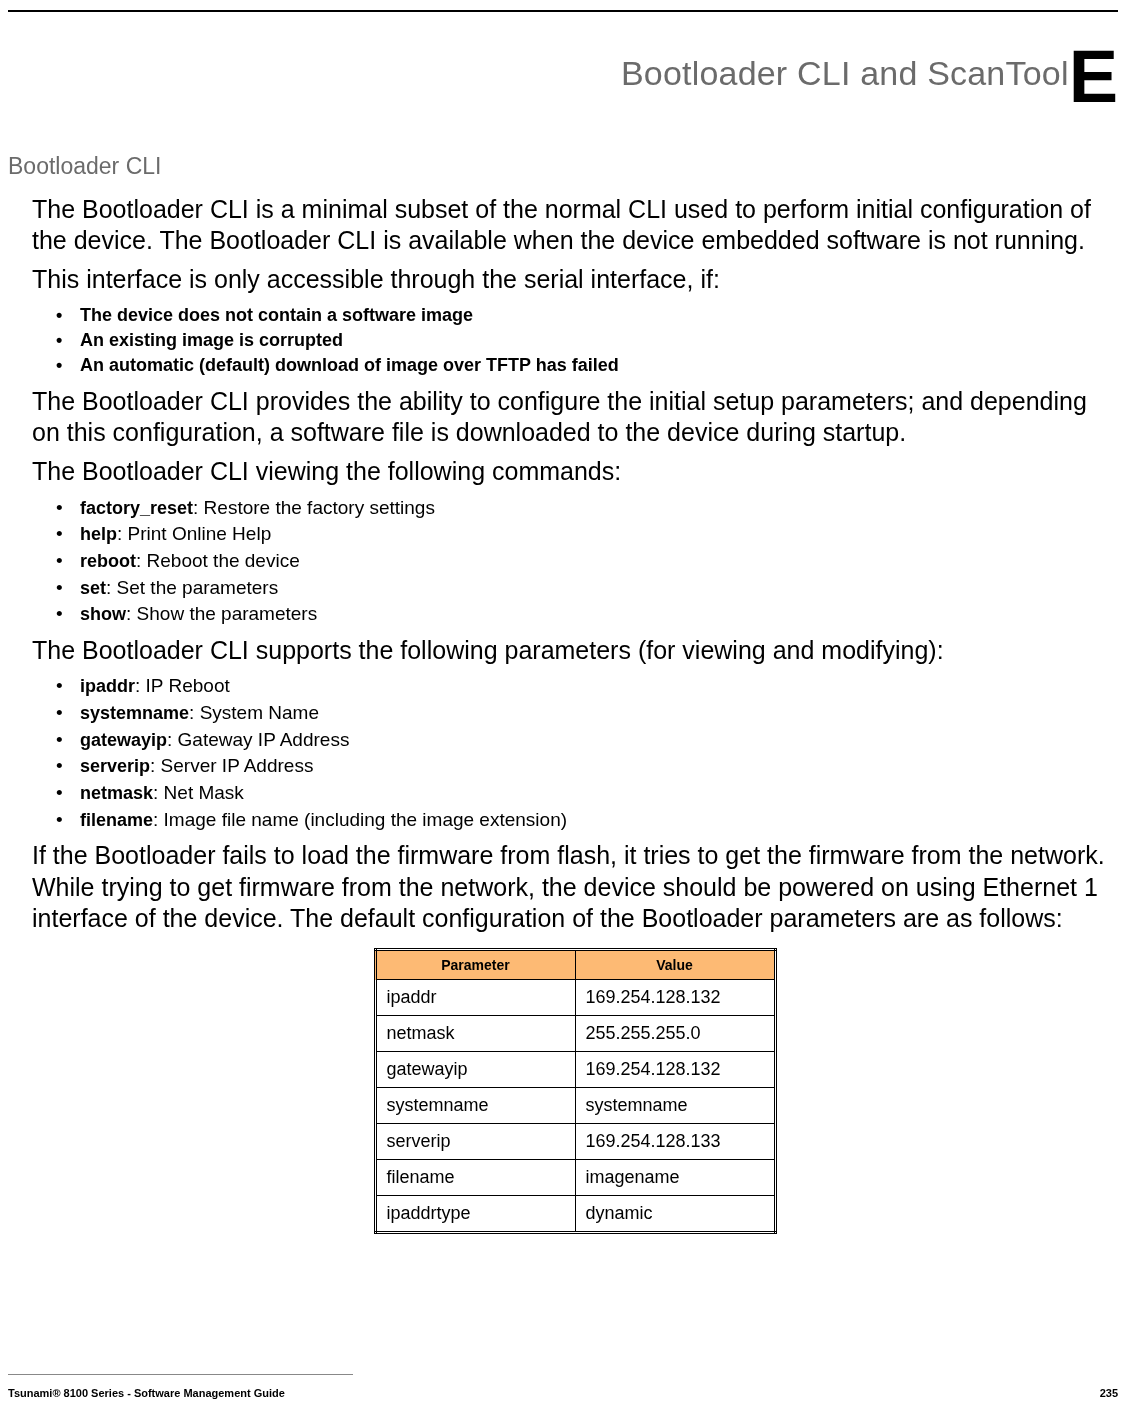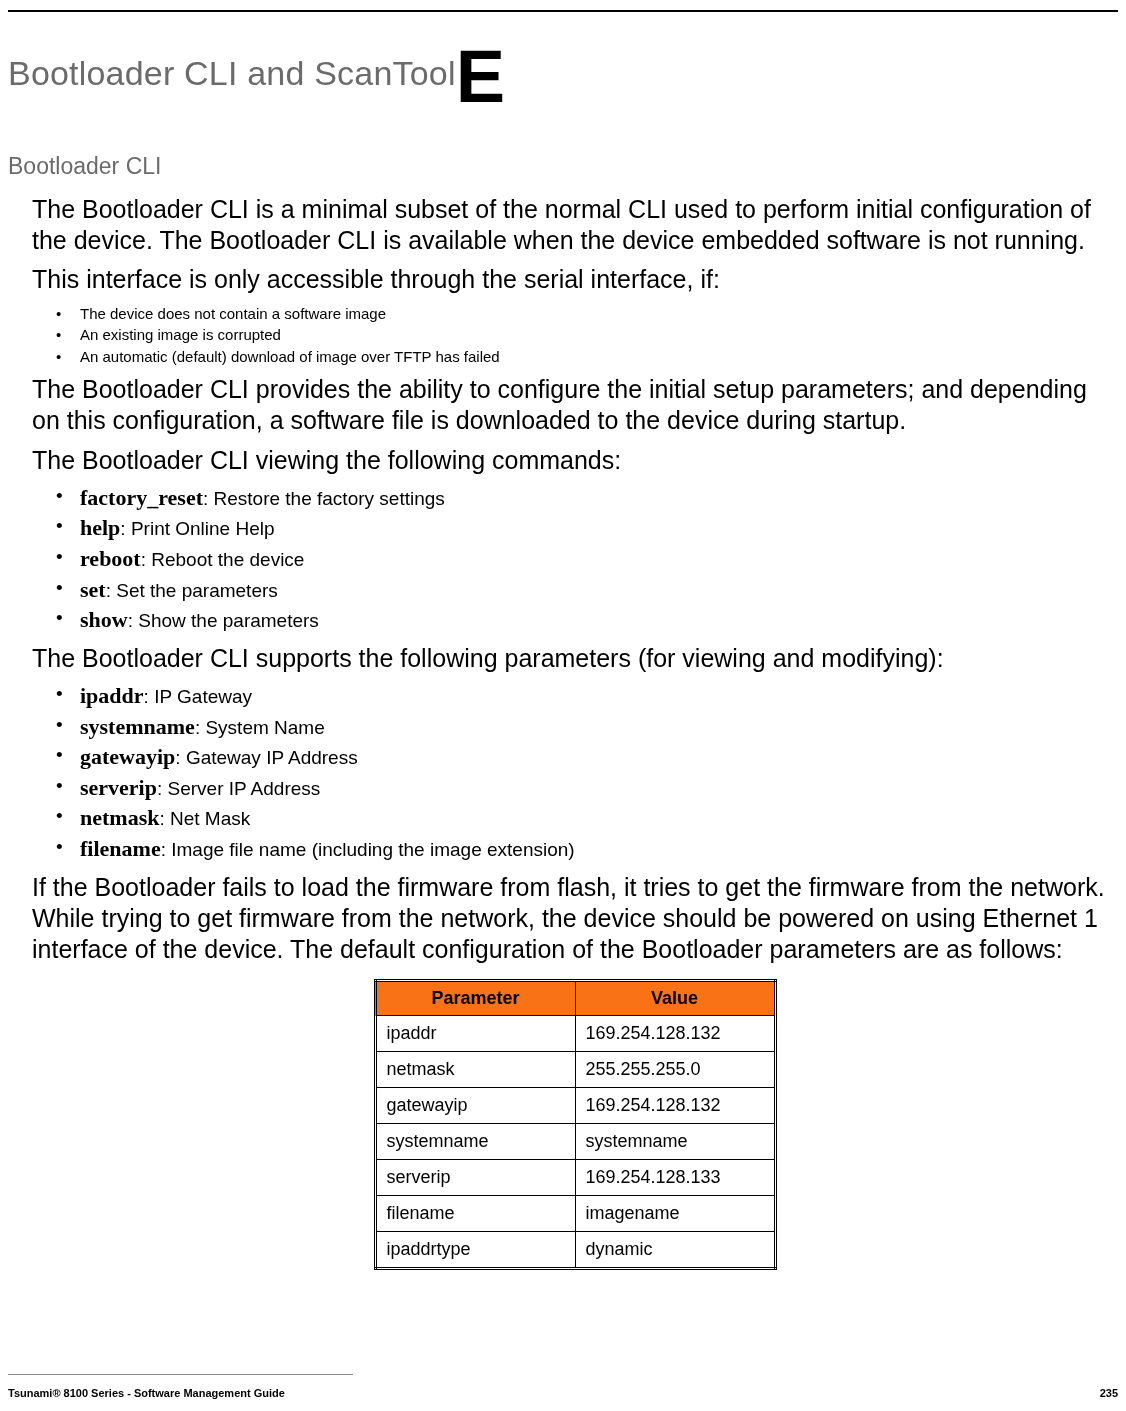--- a/index.html
+++ b/index.html
@@ -17,21 +17,21 @@
     }
     .page {
       padding: 0 8px 0 8px;
     }
     .top-rule {
       border-top: 2px solid #000;
       margin-top: 10px;
     }
     .header-row {
       display: flex;
-      justify-content: flex-start;
+      justify-content: flex-end;
       align-items: flex-start;
       margin-top: 42px;
       margin-bottom: 4px;
     }
     .chapter-title {
       font-size: 34px;
       font-weight: normal;
       color: #6b6b6b;
       letter-spacing: 0.2px;
     }
@@ -56,25 +56,26 @@
       font-size: 25px;
       line-height: 1.25;
       margin-bottom: 8px;
     }
     ul.bullets {
       list-style: none;
       margin: 2px 0 8px 0;
       padding-left: 24px;
     }
     ul.bullets li {
-      font-size: 15px;
+      font-size: 18px;
       line-height: 1.3;
       padding-left: 24px;
       position: relative;
       margin-bottom: 2px;
+      font-weight: bold;
     }
     ul.bullets li::before {
       content: "•";
       position: absolute;
       left: 0;
       top: 0;
     }
     .cmdlist {
       list-style: none;
       margin: 2px 0 8px 0;
@@ -87,38 +88,38 @@
       position: relative;
       margin-bottom: 2px;
     }
     .cmdlist li::before {
       content: "•";
       position: absolute;
       left: 0;
       top: 0;
     }
     .mono {
-      font-family: Liberation Serif, serif;
-      font-weight: bold;
-      font-size: 22px;
+      font-family: Liberation Sans, sans-serif;
+      font-weight: bold;
+      font-size: 18px;
       text-align: right;
     }
     .table-wrap {
       display: flex;
       justify-content: center;
       margin-top: 14px;
     }
     table.param-table {
       border-collapse: collapse;
       border: 3px double #000;
     }
     table.param-table th {
-      background: #f97316;
-      font-weight: bold;
-      font-size: 18px;
+      background: #fdba74;
+      font-weight: bold;
+      font-size: 14px;
       padding: 6px 8px;
       border: 1px solid #000;
       text-align: center;
     }
     table.param-table td {
       font-size: 18px;
       padding: 7px 10px;
       border: 1px solid #000;
     }
     table.param-table th:first-child,
@@ -177,21 +178,21 @@
       <li><span class="mono">factory_reset</span><span>: Restore the factory settings</span></li>
       <li><span class="mono">help</span><span>: Print Online Help</span></li>
       <li><span class="mono">reboot</span><span>: Reboot the device</span></li>
       <li><span class="mono">set</span><span>: Set the parameters</span></li>
       <li><span class="mono">show</span><span>: Show the parameters</span></li>
     </ul>
 
     <p class="para">The Bootloader CLI supports the following parameters (for viewing and modifying):</p>
 
     <ul class="cmdlist">
-      <li><span class="mono">ipaddr</span><span>: IP Gateway</span></li>
+      <li><span class="mono">ipaddr</span><span>: IP Reboot</span></li>
       <li><span class="mono">systemname</span><span>: System Name</span></li>
       <li><span class="mono">gatewayip</span><span>: Gateway IP Address</span></li>
       <li><span class="mono">serverip</span><span>: Server IP Address</span></li>
       <li><span class="mono">netmask</span><span>: Net Mask</span></li>
       <li><span class="mono">filename</span><span>: Image file name (including the image extension)</span></li>
     </ul>
 
     <p class="para">If the Bootloader fails to load the firmware from flash, it tries to get the firmware from the network. While trying to get firmware from the network, the device should be powered on using Ethernet 1 interface of the device. The default configuration of the Bootloader parameters are as follows:</p>
 
     <div class="table-wrap">

